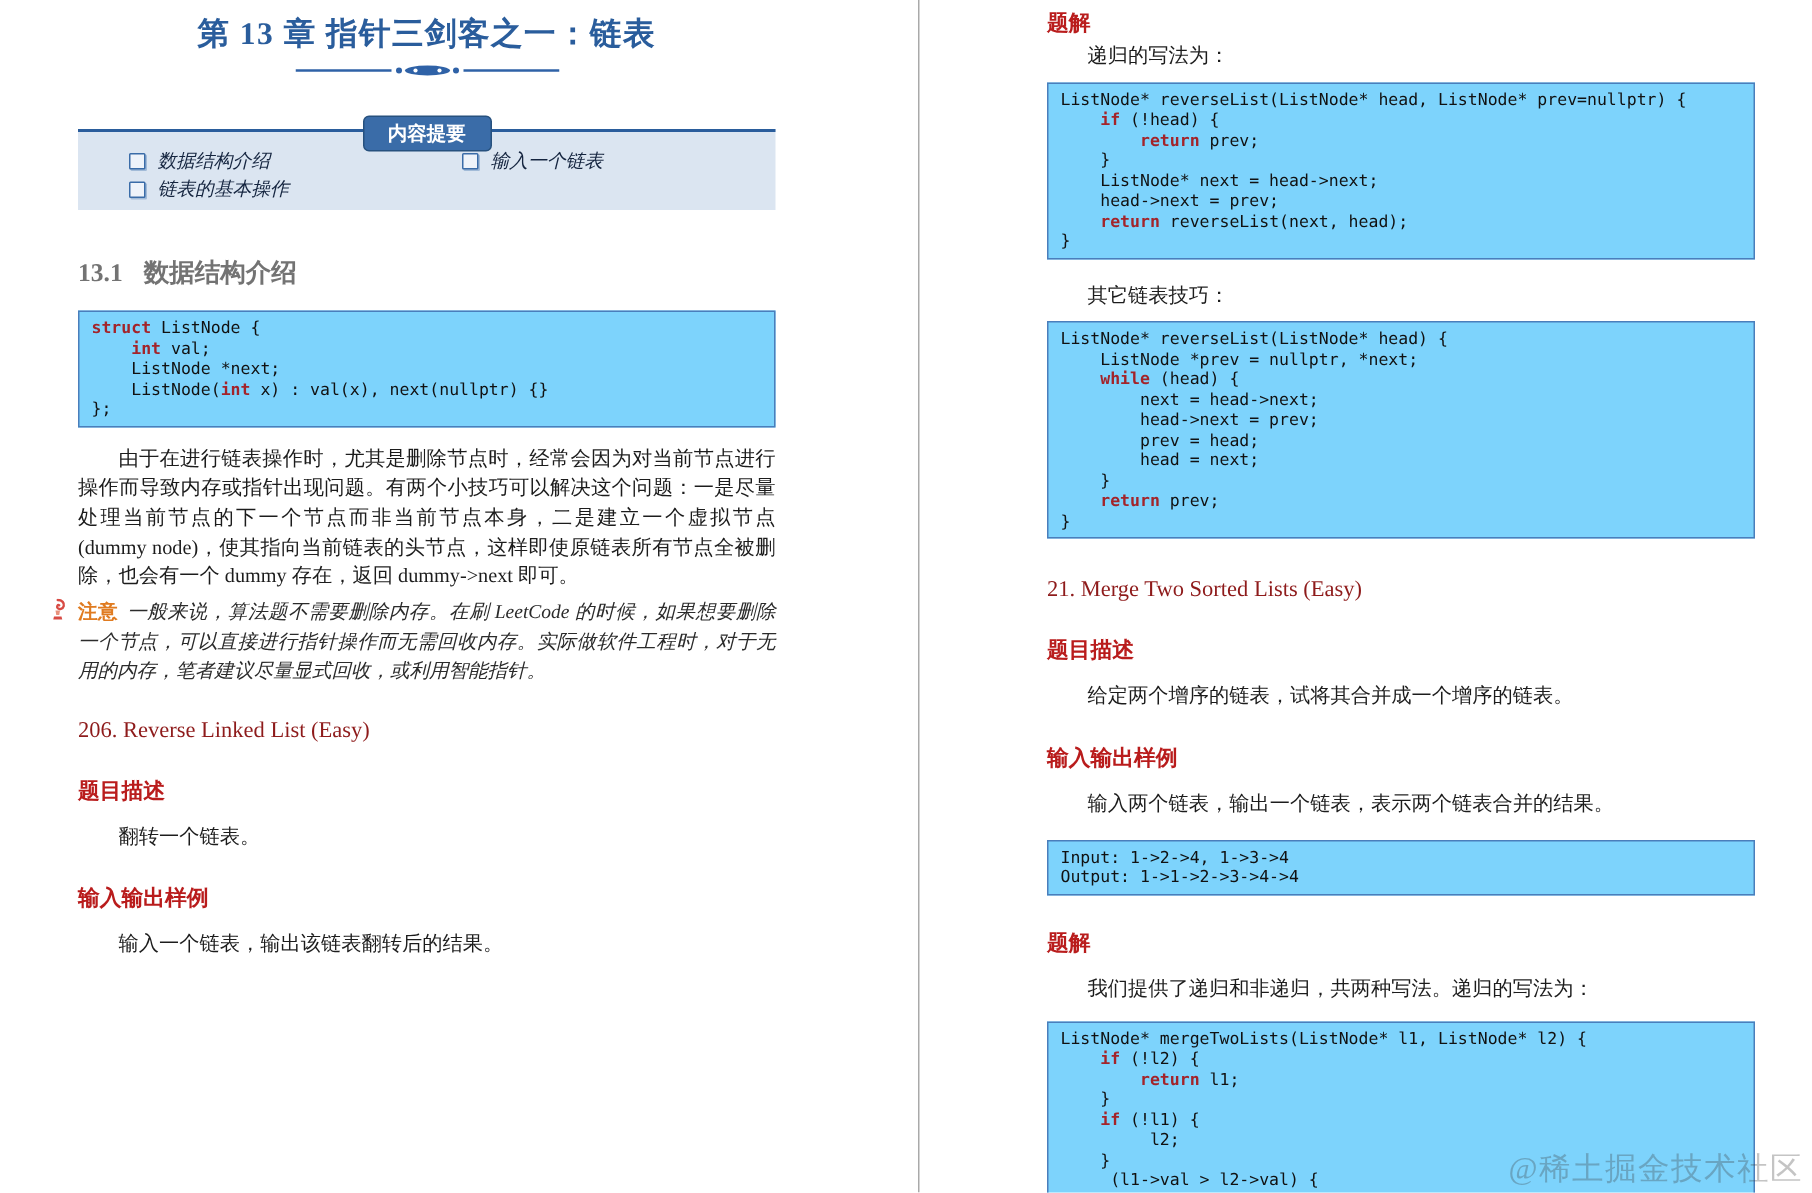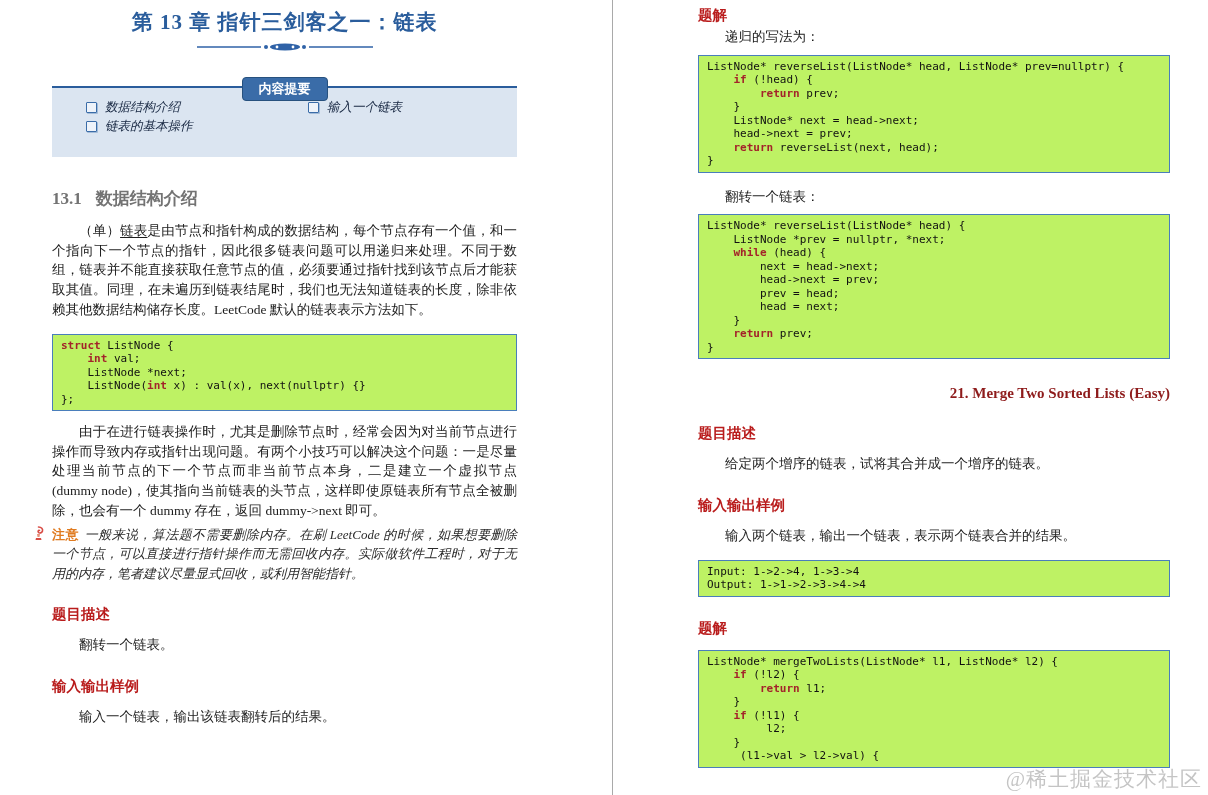--- a/index.html
+++ b/index.html
@@ -18,26 +18,26 @@
   .chapter-title{
     margin-top:8px;text-align:center;font-size:21px;font-weight:bold;
     color:#2a5d9c;letter-spacing:1px;
   }
   .ornament{display:block;margin:6px auto 0;}
   .sec-heading{
     margin-top:30px;font-size:17px;font-weight:bold;color:#737373;
   }
   .sec-heading .sec-num{margin-right:14px;}
   .sub-heading{margin-top:22px;font-size:14.5px;font-weight:bold;color:#b91c1c;}
-  .problem-title{margin-top:22px;font-size:15px;font-weight:bold;color:#8e1b1b;text-align:right;}
+  .problem-title{margin-top:22px;font-size:15px;font-weight:normal;color:#8e1b1b;}
 
   
   .summary-box{
     position:relative;margin-top:34px;background:#dbe5f1;
-    border-top:2px solid #2a5d9c;padding:10px 0 21px 0;
+    border-top:2px solid #2a5d9c;padding:10px 0 4px 0;
   }
   .summary-tab{
     position:absolute;top:-11px;left:50%;transform:translateX(-50%);
     background:#3a6ca8;color:#ffffff;font-weight:bold;font-size:13px;
     padding:2px 16px;border-radius:4px;border:1px solid #27517e;
   }
   .summary-cols{display:flex;}
   .summary-col{list-style:none;margin:0;padding:0;}
   .summary-col.c1{margin-left:34px;width:222px;}
   .summary-col.c2{margin-left:0;}
@@ -61,21 +61,21 @@
   
   .note{
     position:relative;margin:4px 0 0 0;font-size:13px;line-height:1.5;
     font-style:italic;text-align:justify;color:#2b2b2b;
   }
   .note-label{font-style:normal;font-weight:bold;color:#e07b20;margin-right:6px;}
   .note-icon{position:absolute;left:-20px;top:1px;}
 
   
   .codebox{
-    margin-top:14px;border:1px solid #4a7ebb;background:#bef264;
+    margin-top:14px;border:1px solid #4a7ebb;background:#7dd3fc;
     padding:4px 8px;font-family:"DejaVu Sans Mono","Liberation Mono",monospace;
     font-size:11px;line-height:13.5px;white-space:pre;color:#111;
   }
   .codebox .kw{color:#a3242a;font-weight:bold;text-align:right;}
   .iobox{}
   #code3{margin-bottom:-40px;}
 
   
   .watermark{
     position:absolute;right:6px;bottom:2px;font-size:21px;
@@ -118,40 +118,40 @@
           <span>输入一个链表</span>
         </li>
       </ul>
     </div>
   </div>
 
   <div class="sec-heading">
     <span class="sec-num">13.1</span><span>数据结构介绍</span>
   </div>
 
-  <p class="body"><span>（单）</span><span class="u">链表</span><span>是由节点和指针构成的数据结构，每个节点存有一个值，和一个指向下一个节点的指针，因此很多链表问题可以用递归来处理。不同于数组，链表并不能直接获取任意节点的值，必须要通过指针找到该节点后才能获取其值。同理，在未遍历到链表结尾时，我们也无法知道链表的长度，除非依赖其他数据结构储存长度。LeetCode 默认的链表表示方法如下。</span></p>
 
   <div class="codebox"><span class="kw">struct</span> ListNode {
     <span class="kw">int</span> val;
     ListNode *next;
     ListNode(<span class="kw">int</span> x) : val(x), next(nullptr) {}
 };</div>
 
   <p class="body">由于在进行链表操作时，尤其是删除节点时，经常会因为对当前节点进行操作而导致内存或指针出现问题。有两个小技巧可以解决这个问题：一是尽量处理当前节点的下一个节点而非当前节点本身，二是建立一个虚拟节点 (dummy node)，使其指向当前链表的头节点，这样即使原链表所有节点全被删除，也会有一个 dummy 存在，返回 dummy-&gt;next 即可。</p>
 
   <div class="note">
     <svg class="note-icon" width="13" height="17" viewBox="0 0 13 17">
       <path d="M6.5 1 C9.5 1 11 3 10.5 5 C10 7 7.5 7.5 6.5 6.5 C5.5 5.5 6.5 4 7.5 4.5" fill="none" stroke="#d84b44" stroke-width="1.6" stroke-linecap="round"></path>
       <path d="M5 8 L8 8 L7.5 11 L5.5 11 Z" fill="#e8927c"></path>
       <path d="M4 12 L9 12 L9.5 14 L3.5 14 Z" fill="#d84b44"></path>
     </svg>
     <span class="note-label">注意</span><span>一般来说，算法题不需要删除内存。在刷 LeetCode 的时候，如果想要删除一个节点，可以直接进行指针操作而无需回收内存。实际做软件工程时，对于无用的内存，笔者建议尽量显式回收，或利用智能指针。</span>
   </div>
 
 
+  <div class="problem-title">206. Reverse Linked List (Easy)</div>
 
   <div class="sub-heading">题目描述</div>
   <p class="body">翻转一个链表。</p>
 
   <div class="sub-heading">输入输出样例</div>
   <p class="body">输入一个链表，输出该链表翻转后的结果。</p>
 
 </div>
 
 <div id="page-divider"></div>
@@ -164,21 +164,21 @@
 
   <div class="codebox" style="margin-top:8px;">ListNode* reverseList(ListNode* head, ListNode* prev=nullptr) {
     <span class="kw">if</span> (!head) {
         <span class="kw">return</span> prev;
     }
     ListNode* next = head-&gt;next;
     head-&gt;next = prev;
     <span class="kw">return</span> reverseList(next, head);
 }</div>
 
-  <p class="body" style="margin-top:14px;">翻转一个链表：</p>
+  <p class="body" style="margin-top:14px;">其它链表技巧：</p>
 
   <div class="codebox" style="margin-top:8px;">ListNode* reverseList(ListNode* head) {
     ListNode *prev = nullptr, *next;
     <span class="kw">while</span> (head) {
         next = head-&gt;next;
         head-&gt;next = prev;
         prev = head;
         head = next;
     }
     <span class="kw">return</span> prev;
@@ -189,20 +189,21 @@
   <div class="sub-heading">题目描述</div>
   <p class="body">给定两个增序的链表，试将其合并成一个增序的链表。</p>
 
   <div class="sub-heading">输入输出样例</div>
   <p class="body">输入两个链表，输出一个链表，表示两个链表合并的结果。</p>
 
   <div class="codebox iobox">Input: 1-&gt;2-&gt;4, 1-&gt;3-&gt;4
 Output: 1-&gt;1-&gt;2-&gt;3-&gt;4-&gt;4</div>
 
   <div class="sub-heading">题解</div>
+  <p class="body">我们提供了递归和非递归，共两种写法。递归的写法为：</p>
 
   <div class="codebox" id="code3" style="margin-top:12px;">ListNode* mergeTwoLists(ListNode* l1, ListNode* l2) {
     <span class="kw">if</span> (!l2) {
         <span class="kw">return</span> l1;
     }
     <span class="kw">if</span> (!l1) {
          l2;
     }
      (l1-&gt;val &gt; l2-&gt;val) {</div>
 

